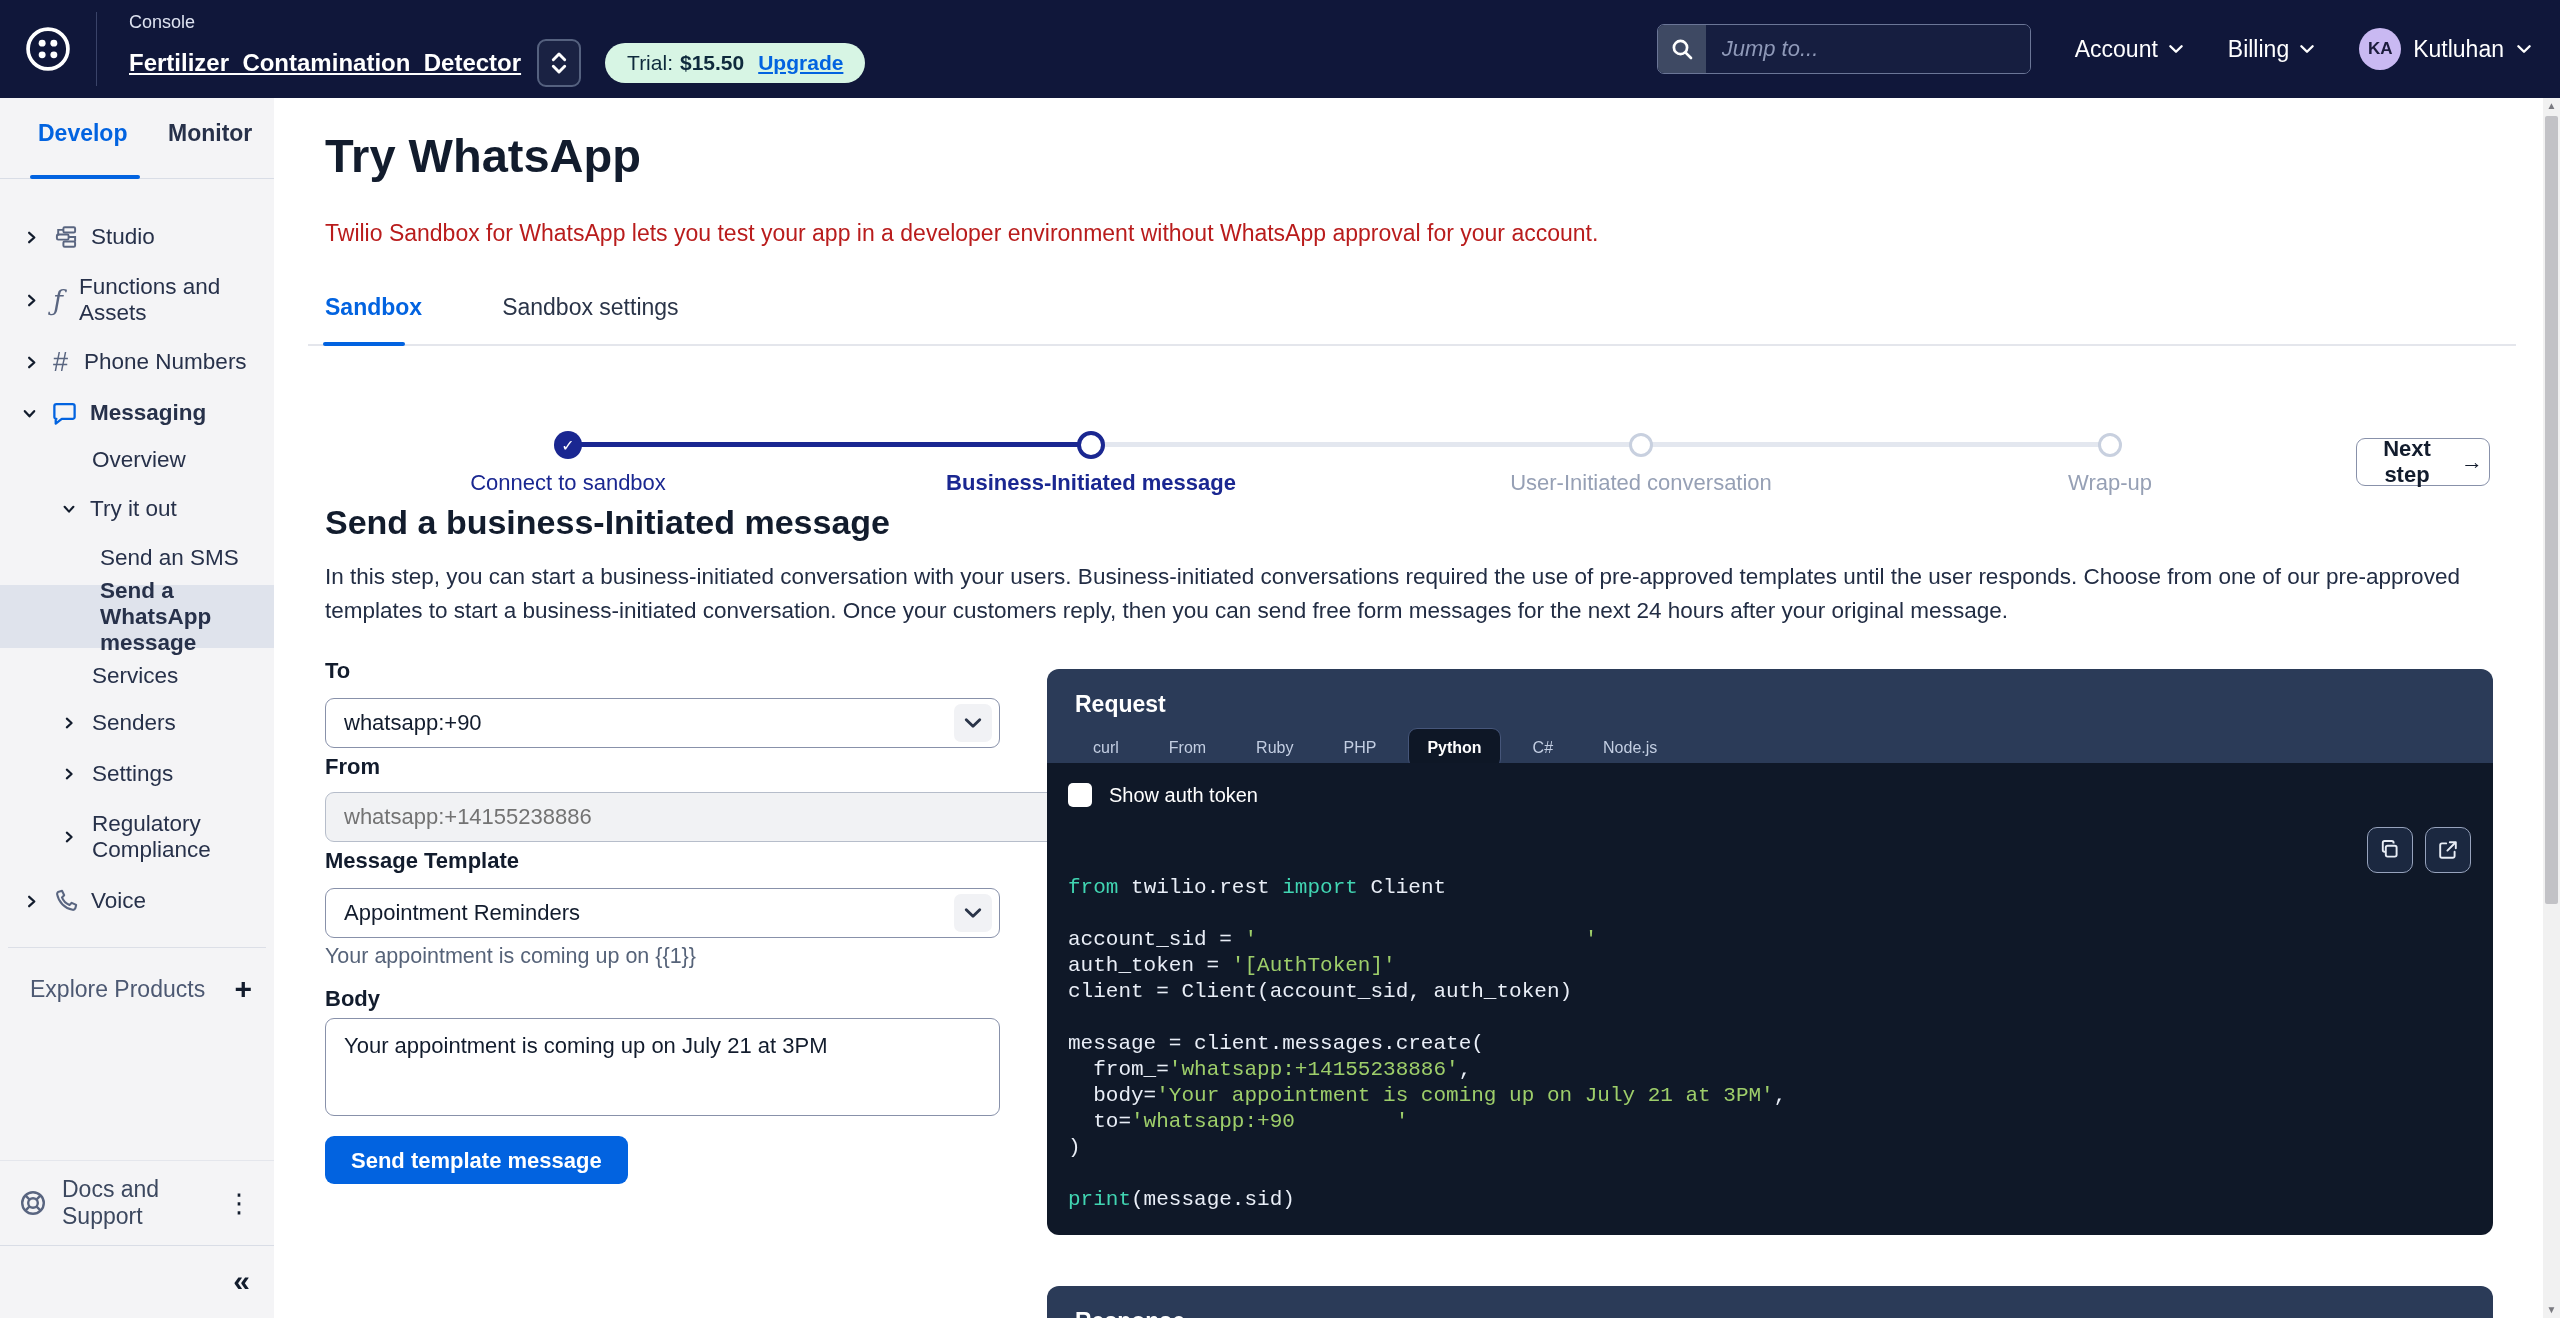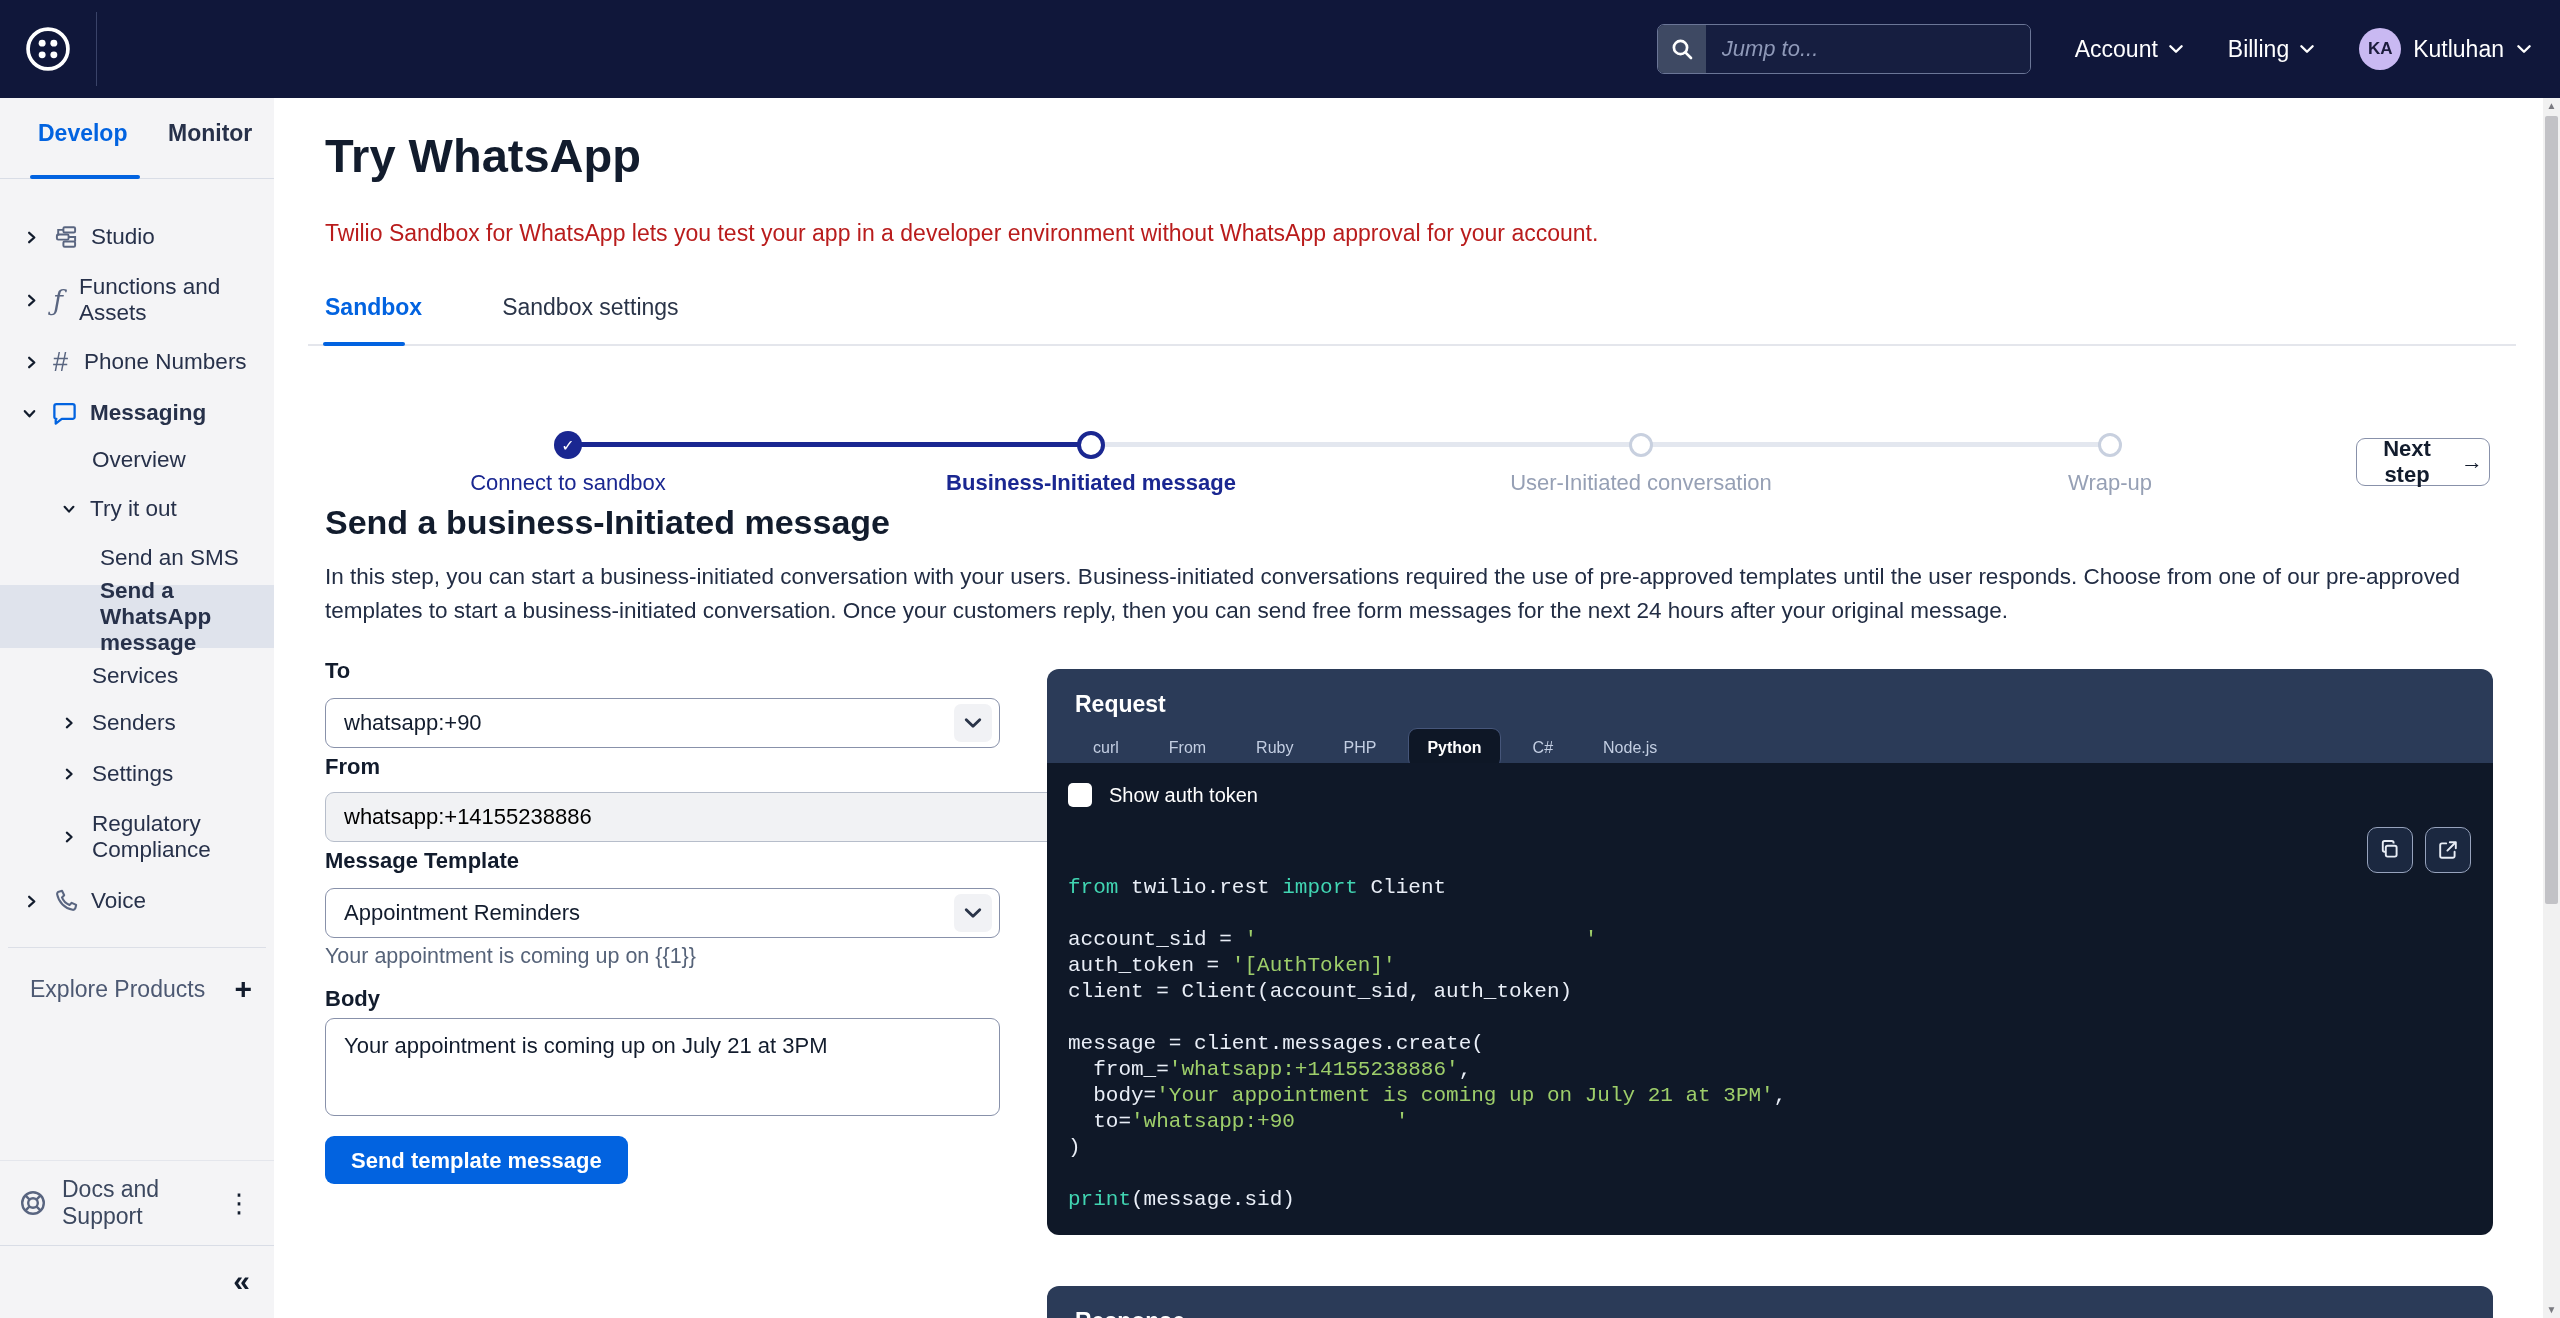--- a/index.html
+++ b/index.html
@@ -93,21 +93,21 @@
   
   .form-label{position:absolute;left:51px;font-size:22px;font-weight:bold;color:#121c2d;}
   .lbl-to{top:560px;} .lbl-from{top:656px;} .lbl-template{top:750px;} .lbl-body{top:888px;}
   .select-box{position:absolute;left:51px;width:675px;height:50px;border:1px solid #8891aa;border-radius:9px;background:#fff;
     box-sizing:border-box;display:flex;align-items:center;font-size:22px;color:#121c2d;cursor:pointer;}
   .select-box .val{margin-left:18px;}
   .select-chev{margin-left:auto;margin-right:7px;width:38px;height:38px;border-radius:7px;background:#f1f2f5;
     display:flex;align-items:center;justify-content:center;color:#2a3448;}
   .sel-to{top:600px;} .sel-template{top:790px;}
   .from-input{position:absolute;left:51px;top:694px;width:752px;height:50px;border:1px solid #b6bdca;border-radius:9px;
-    background:#f1f2f4;box-sizing:border-box;font-size:22px;color:#000000;padding:0 18px;font-family:"Liberation Sans",sans-serif;}
+    background:#f1f2f4;box-sizing:border-box;font-size:22px;color:#737373;padding:0 18px;font-family:"Liberation Sans",sans-serif;}
   .helper-text{position:absolute;left:51px;top:846px;font-size:21.5px;color:#566379;}
   .body-area{position:absolute;left:51px;top:920px;width:675px;height:98px;border:1px solid #8891aa;border-radius:9px;
     box-sizing:border-box;font-size:22px;color:#121c2d;padding:14px 18px;resize:none;outline:none;
     font-family:"Liberation Sans",sans-serif;background:#fff;}
   .send-btn{position:absolute;left:51px;top:1038px;height:48px;padding:12px 26px;background:#0263e0;color:#fff;border:none;
     border-radius:9px;font-size:22px;font-weight:bold;cursor:pointer;font-family:"Liberation Sans",sans-serif;}
 
   
   .request-panel{position:absolute;left:773px;top:571px;width:1446px;border-radius:12px;overflow:hidden;}
   .req-header{background:#2b3b58;padding:22px 28px 0 28px;height:94px;box-sizing:border-box;}
@@ -144,20 +144,37 @@
     <div class="logo">
       <svg width="52" height="52" viewBox="0 0 24 24" fill="none" stroke="#fff" stroke-width="1.7">
         <circle cx="12" cy="12" r="9.2"></circle>
         <circle cx="9.3" cy="9.3" r="1.6" fill="#fff" stroke="none"></circle>
         <circle cx="14.7" cy="9.3" r="1.6" fill="#fff" stroke="none"></circle>
         <circle cx="9.3" cy="14.7" r="1.6" fill="#fff" stroke="none"></circle>
         <circle cx="14.7" cy="14.7" r="1.6" fill="#fff" stroke="none"></circle>
       </svg>
     </div>
     <div class="nav-divider"></div>
+    <div class="project-block">
+      <div class="console-label">Console</div>
+      <div class="project-row">
+        <a class="project-name">Fertilizer_Contamination_Detector</a>
+        <button class="project-switcher">
+          <svg width="20" height="26" viewBox="0 0 12 16" fill="none" stroke="#fff" stroke-width="1.8" stroke-linecap="round" stroke-linejoin="round">
+            <path d="M2.5 6 L6 2.5 L9.5 6"></path>
+              <path d="M2.5 10 L6 13.5 L9.5 10"></path>
+          </svg>
+        </button>
+        <span class="trial-pill">
+          <span>Trial:</span>
+          <b>$15.50</b>
+          <a>Upgrade</a>
+        </span>
+      </div>
+    </div>
     <div class="nav-right">
       <div class="search-box">
         <span class="search-seg">
           <svg width="24" height="24" viewBox="0 0 16 16" fill="none" stroke="#fff" stroke-width="1.8" stroke-linecap="round">
             <circle cx="7" cy="7" r="4.4"></circle>
               <path d="M10.4 10.4 L14 14"></path>
           </svg>
         </span>
         <input placeholder="Jump to..." style="">
       </div>

